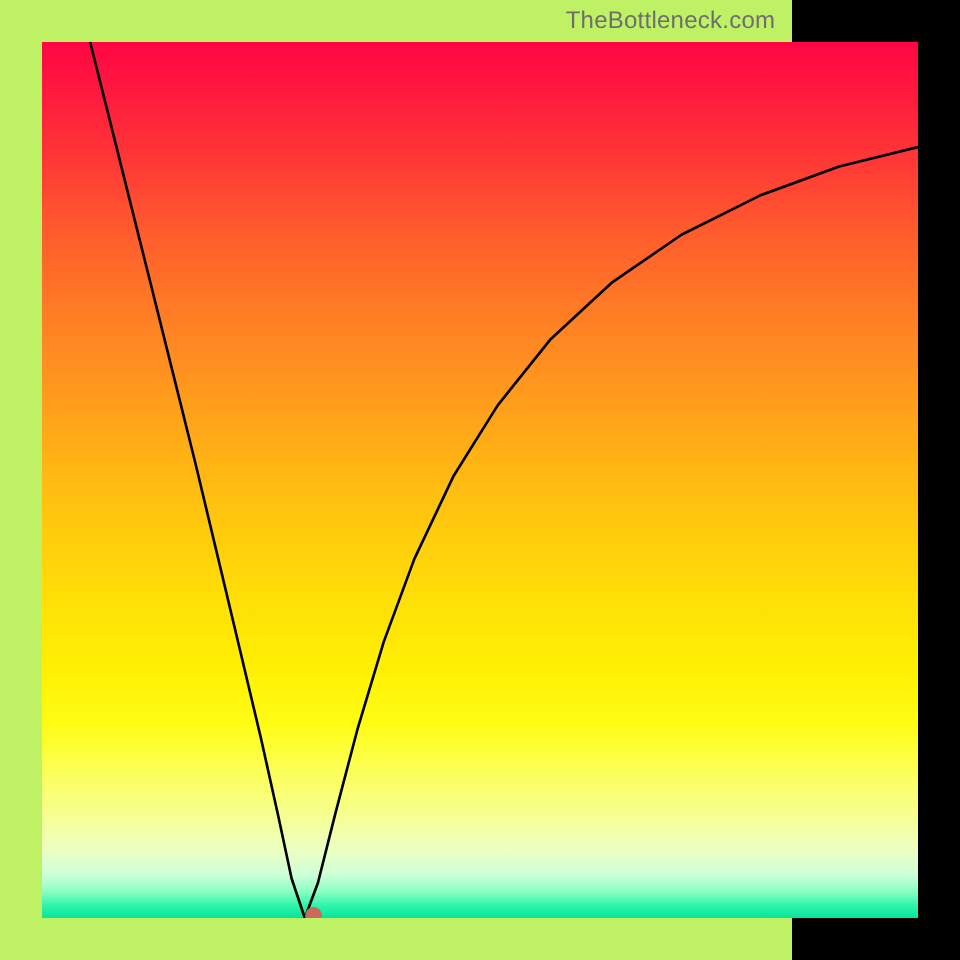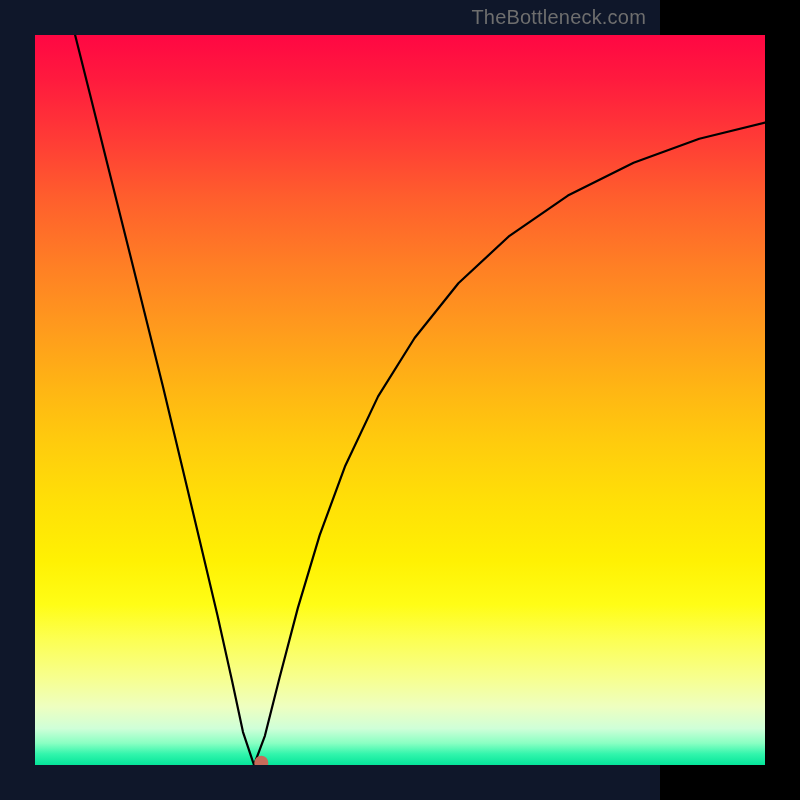--- a/index.html
+++ b/index.html
@@ -8,21 +8,21 @@
     width: 800px;
     height: 800px;
     background: #000;
     overflow: hidden;
     font-family: Arial, Helvetica, sans-serif;
   }
   .frame {
     position: absolute;
     top: 0; left: 0;
     width: 660px; height: 800px;
-    background: #0f172a;
+    background: #bef264;
   }
   .plot-area {
     position: absolute;
     left: 35px;
     top: 35px;
     width: 730px;
     height: 730px;
     overflow: hidden;
   }
   .gradient {

